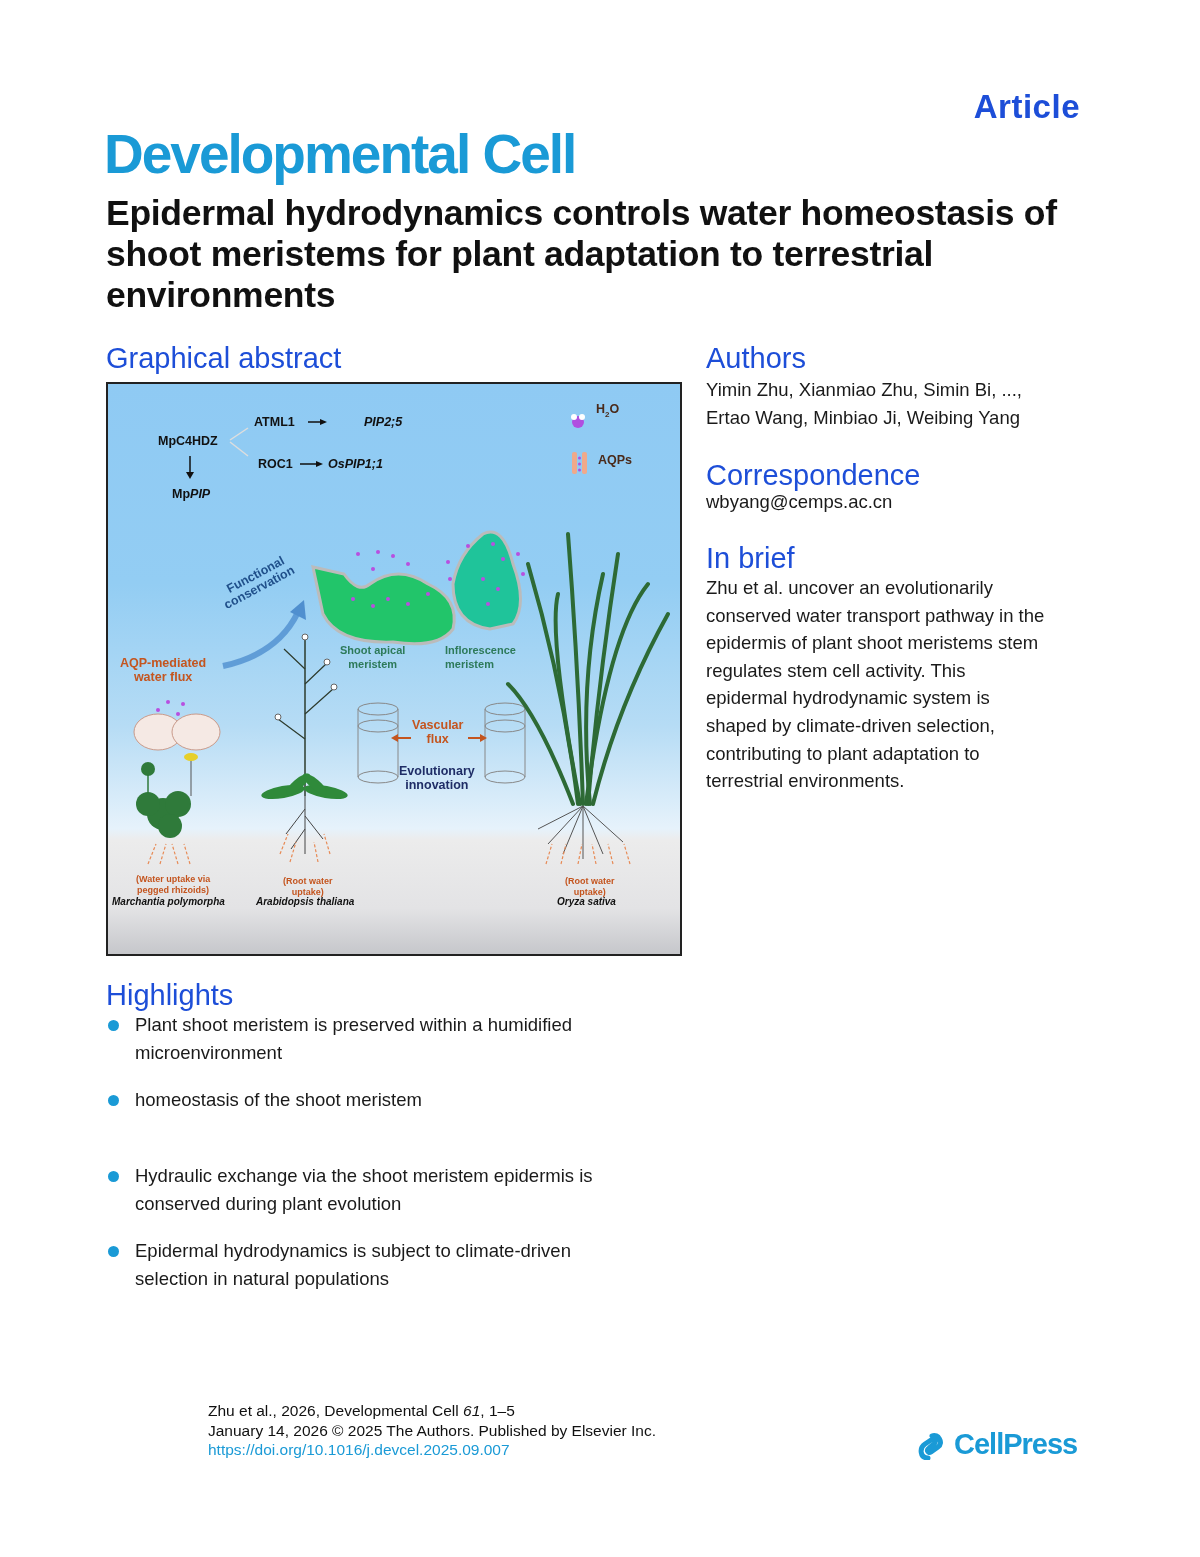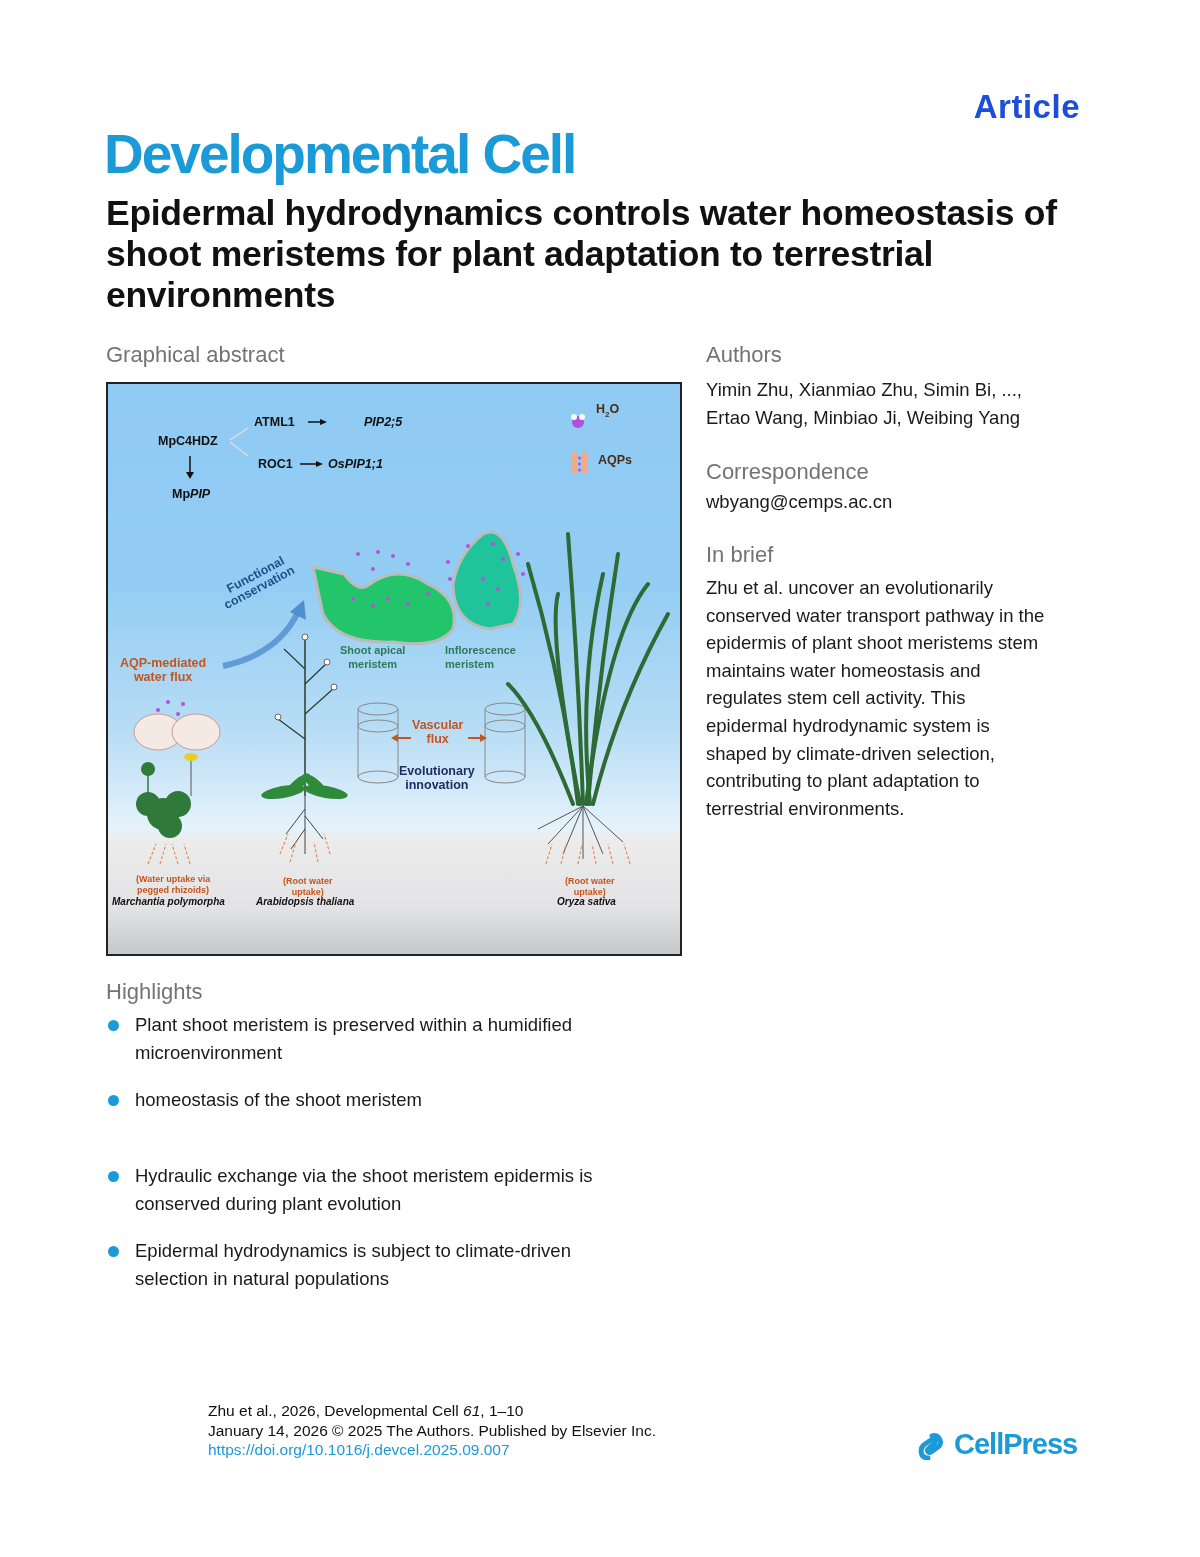--- a/index.html
+++ b/index.html
@@ -13,21 +13,21 @@
     }
     .journal-title {
       position: absolute; left: 104px; top: 122px; font-size: 55px; font-weight: bold;
       color: #1a9ad6; letter-spacing: -2px;
     }
     .paper-title {
       position: absolute; left: 106px; top: 193px; width: 990px; font-size: 35.5px;
       font-weight: bold; line-height: 41px; color: #111; letter-spacing: -0.3px;
     }
     .section-heading {
-      position: absolute; font-size: 22px; color: #737373; font-weight: normal;
+      position: absolute; font-size: 29px; color: #1d4ed8; font-weight: normal;
     }
     .body-text { position: absolute; font-size: 18.5px; line-height: 27.6px; color: #1a1a1a; }
 
     
     .ga-frame {
       position: absolute; left: 106px; top: 382px; width: 576px; height: 574px;
       border: 2px solid #222; overflow: hidden;
       background: linear-gradient(to bottom, #8fcaf3 0%, #93cdf3 35%, #b6dcf5 60%, #e6f2fb 78%, #ececec 80%, #e3e3e5 92%, #c6c7cb 100%);
     }
     .ga-text { position: absolute; font-weight: bold; font-size: 12.5px; color: #111; white-space: nowrap; }
@@ -250,21 +250,20 @@
 </div>
 
 <div class="section-heading" style="left:706px; top:459px;">Correspondence</div>
 <div class="body-text" style="left:706px; top:488px;">wbyang@cemps.ac.cn</div>
 
 <div class="section-heading" style="left:706px; top:542px;">In brief</div>
 <div class="body-text" style="left:706px; top:574px; width:390px;">
   <div>Zhu et al. uncover an evolutionarily</div>
   <div>conserved water transport pathway in the</div>
   <div>epidermis of plant shoot meristems stem</div>
-  <div>maintains water homeostasis and</div>
   <div>regulates stem cell activity. This</div>
   <div>epidermal hydrodynamic system is</div>
   <div>shaped by climate-driven selection,</div>
   <div>contributing to plant adaptation to</div>
   <div>terrestrial environments.</div>
 </div>
 
 <div class="section-heading" style="left:106px; top:979px;">Highlights</div>
 
 <span class="bullet" style="top:1020px;"></span>
@@ -285,21 +284,21 @@
 </div>
 
 <span class="bullet" style="top:1246px;"></span>
 <div class="highlight-item" style="top:1237px;">
   <div>Epidermal hydrodynamics is subject to climate-driven</div>
   <div>selection in natural populations</div>
 </div>
 
 <div class="footer">
   <div>
-    <span>Zhu et al., 2026, Developmental Cell </span><i>61</i><span>, 1–10</span>
+    <span>Zhu et al., 2026, Developmental Cell </span><i>61</i><span>, 1–5</span>
   </div>
   <div>January 14, 2026 © 2025 The Authors. Published by Elsevier Inc.</div>
   <div class="doi">https://doi.org/10.1016/j.devcel.2025.09.007</div>
 </div>
 
 <div class="cellpress">
   <svg width="30" height="30" viewBox="0 0 30 30">
     <path d="M10 28 C2 28 1 18 7 14 L13 10 C16 8 19 11 16 14 L11 18 C8 20 10 24 13 22 L20 17 C26 13 20 3 14 6" stroke="#1a9ad6" stroke-width="5" fill="none" stroke-linecap="round"></path>
   </svg>
   <span class="cellpress-text">CellPress</span>

